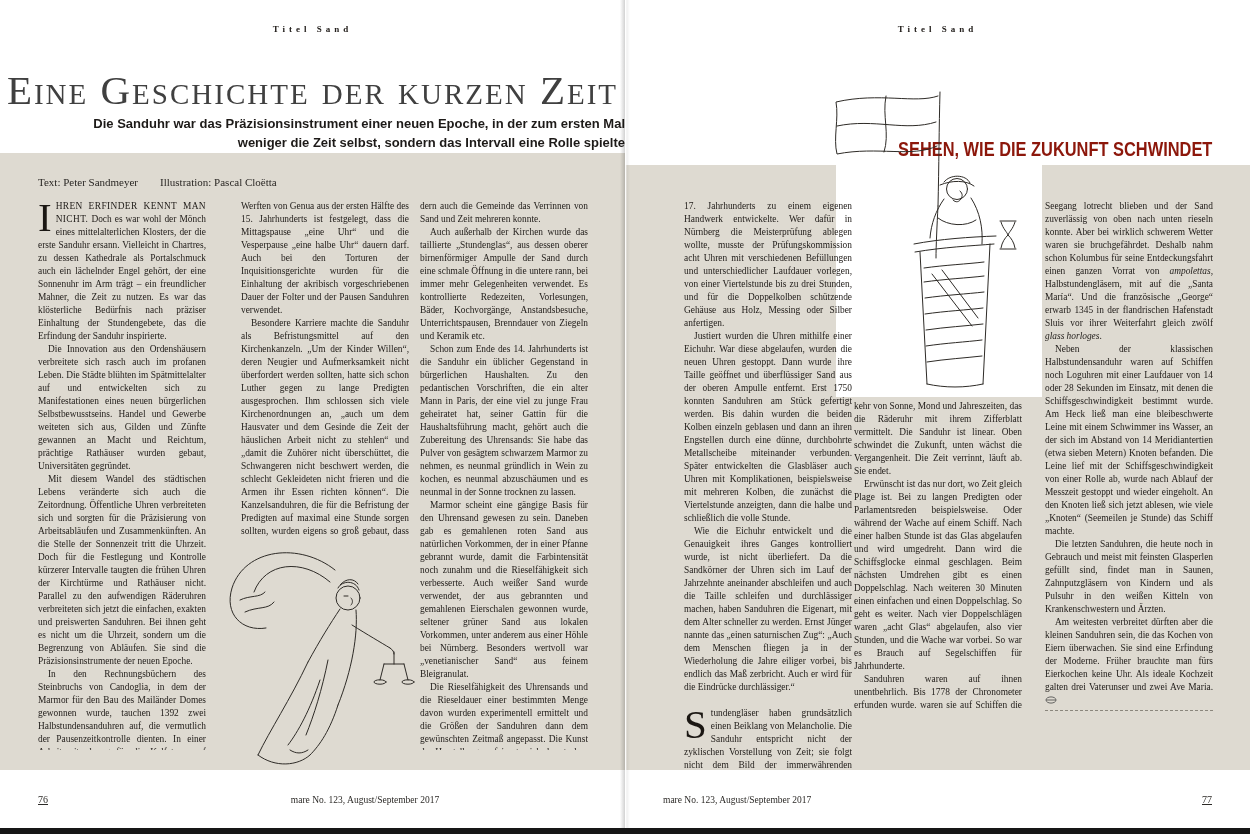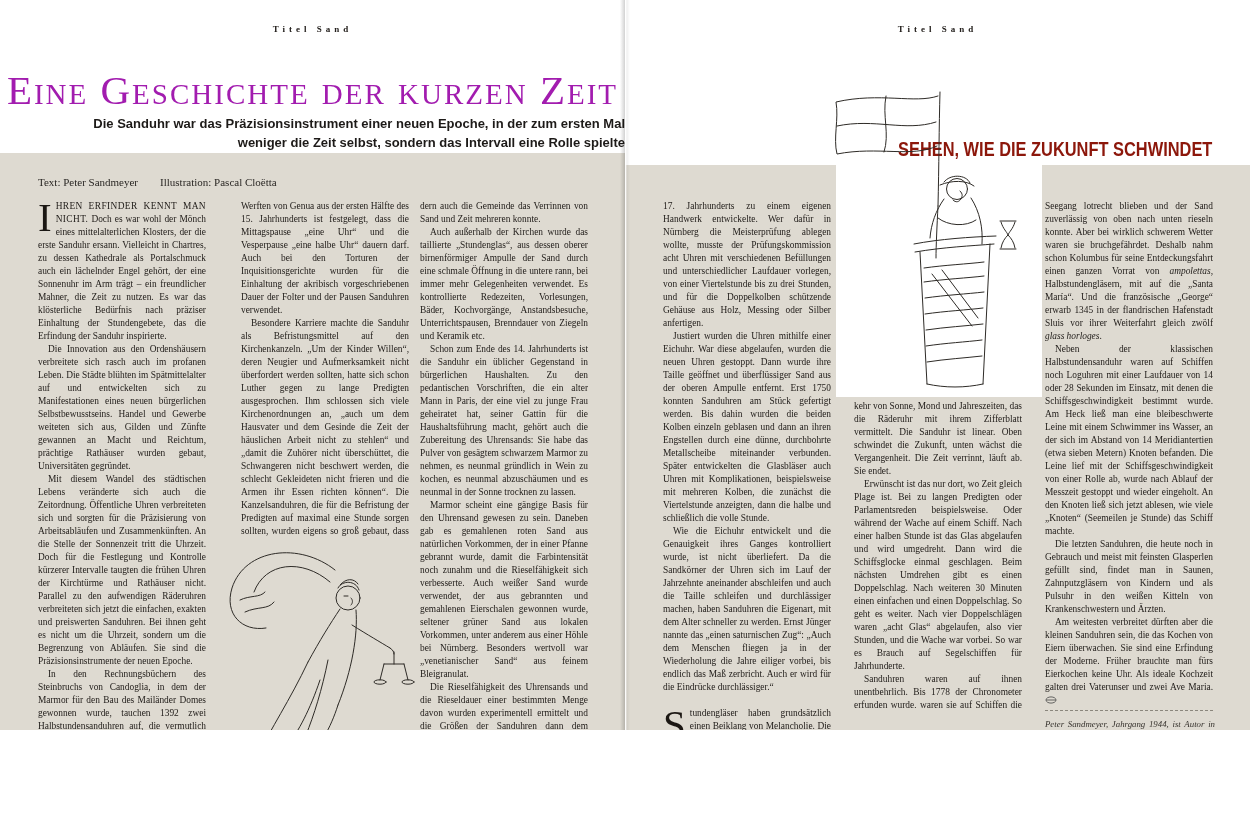--- a/index.html
+++ b/index.html
@@ -1,49 +1,49 @@
 <!DOCTYPE html>
 <html lang="de"><head>
 <meta charset="utf-8">
 <style>
   html,body{margin:0;padding:0;background:#ffffff;}
-  .spread{position:relative;width:1250px;height:730px;background:#ffffff;overflow:hidden;
+  .spread{position:relative;width:1250px;height:834px;background:#ffffff;overflow:hidden;
           font-family:"Liberation Serif",serif;color:#24201d;}
   
   .beige{position:absolute;background:#dedad1;}
   .beige-left{left:0;top:153px;width:625px;height:617px;}
   .beige-right{left:625px;top:165px;width:625px;height:605px;}
   .illu-white-box{position:absolute;left:836px;top:165px;width:206px;height:232px;background:#ffffff;}
   
   .gutter{position:absolute;left:620px;top:0;width:10px;height:834px;
           background:linear-gradient(90deg,rgba(0,0,0,0) 0%,rgba(0,0,0,0.16) 45%,rgba(255,255,255,0.9) 55%,rgba(0,0,0,0.06) 70%,rgba(0,0,0,0) 100%);}
   .bottom-bar{position:absolute;left:0;top:828px;width:1250px;height:6px;background:#161616;}
   
   .running-head{position:absolute;top:24px;width:625px;text-align:center;
                 font-size:9px;font-weight:bold;letter-spacing:4px;color:#24201d;}
   .rh-left{left:0;} .rh-right{left:625px;}
   
   .article-title{position:absolute;left:0;top:66px;width:625px;margin:0;text-align:center;
                  font-family:"Liberation Serif",serif;font-weight:400;font-size:41px;
-                 font-variant:small-caps;letter-spacing:2px;color:#a21caf;}
+                 font-variant:small-caps;letter-spacing:2px;color:#404040;}
   .subtitle{position:absolute;left:0;top:114px;width:625px;text-align:right;
             font-family:"Liberation Sans",sans-serif;font-weight:bold;font-size:13px;line-height:19px;color:#1d1a18;}
   .byline{position:absolute;left:38px;top:176px;font-size:11px;color:#2a2724;}
   .byline .sep{display:inline-block;width:22px;}
   
   .right-headline{position:absolute;right:38px;top:138px;margin:0;white-space:nowrap;
                   font-family:"Liberation Sans",sans-serif;font-weight:800;font-size:20px;
                   letter-spacing:0px;color:#8c170b;transform:scaleX(0.82);transform-origin:100% 50%;}
   
   .col{position:absolute;top:200px;width:168px;font-size:9.4px;line-height:13px;
        text-align:justify;color:#24201d;overflow:hidden;hyphens:auto;-webkit-hyphens:auto;}
   #lcol1{left:38px;height:550px;}
   #lcol2{left:229px;height:340px;margin-left:12px;}
   #lcol3{left:420px;height:550px;}
-  #rcol1{left:663px;height:572px;}
+  #rcol1{left:684px;height:572px;}
   #rcol2{left:854px;top:400px;height:308px;}
   #rcol3{left:1045px;height:505px;}
   .col p{margin:0;}
   .col p.ind{text-indent:10px;}
   .col p.gap-top{margin-top:13px;}
   .dropcap{float:left;font-size:41px;line-height:33px;padding:1px 4px 0 0;color:#1b1713;}
   .lead{letter-spacing:.4px;}
   .endmark{vertical-align:-1px;}
   
   .footnote-rule{position:absolute;left:1045px;top:710px;width:168px;border-top:1px dashed #8a867c;}
@@ -177,21 +177,20 @@
     <path d="M107,276 C126,273 145,272 162,270"></path>
     <path d="M112,188 L152,240"></path>
     <path d="M122,184 L158,232"></path>
     <path d="M180,135 L196,135"></path>
     <path d="M181,136 C183,143 187,146 188,149 C185,152 182,156 181,162"></path>
     <path d="M195,136 C193,143 189,146 188,149 C191,152 194,156 195,162"></path>
     <path d="M180,163 L196,163"></path>
   </svg>
 
   <div class="footnote-rule"></div>
-  <div class="footnote">Peter Sandmeyer, Jahrgang 1944, ist Autor in Hamburg. Sein Verhältnis zu Zeitmessern ist pragmatisch. Nur groß sollen sie sein, damit sie leicht ablesbar sind.</div>
 
   <div class="folio folio-left">76</div>
   <div class="footer-text ft-left">mare No. 123, August/September 2017</div>
   <div class="footer-text ft-right">mare No. 123, August/September 2017</div>
   <div class="folio folio-right">77</div>
 
   <div class="gutter"></div>
   <div class="bottom-bar"></div>
 
 </div>

